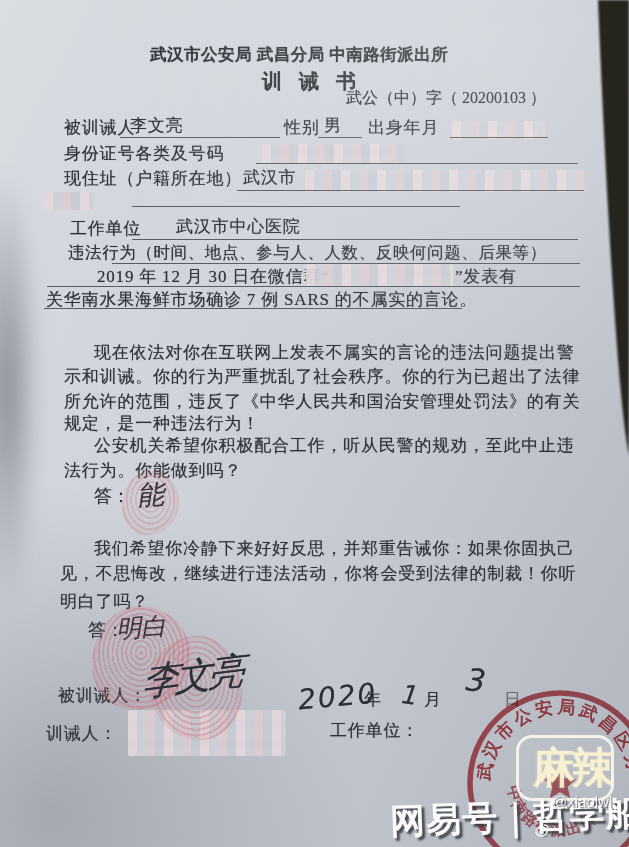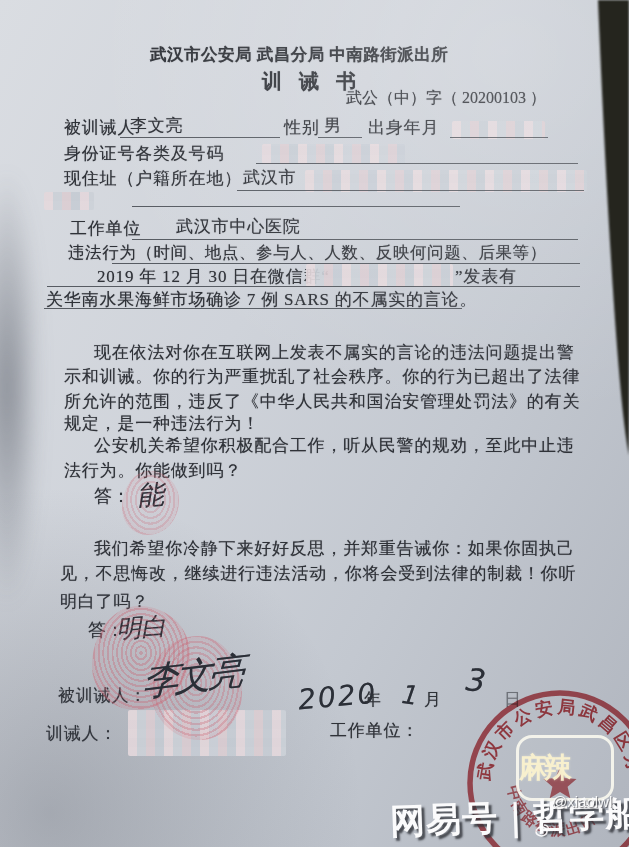--- a/index.html
+++ b/index.html
@@ -21,23 +21,23 @@
       repeating-linear-gradient(0deg, rgba(255,255,255,0.30) 0 9px, rgba(140,142,152,0.22) 9px 18px);}
   .fp{position:absolute;border-radius:48% 52% 55% 45% / 58% 46% 54% 42%;
     background:repeating-radial-gradient(ellipse at 50% 45%, rgba(202,92,108,0.40) 0 1.8px, rgba(202,92,108,0.05) 1.8px 4.6px);
     box-shadow:inset 0 0 12px rgba(214,116,128,0.38);filter:blur(0.55px);}
   .vignette{position:absolute;inset:0;pointer-events:none;
     background:
       radial-gradient(120% 80% at 80% 6%, rgba(255,255,255,0.22), rgba(255,255,255,0) 55%),
       radial-gradient(90% 70% at 8% 96%, rgba(62,67,78,0.28), rgba(62,67,78,0) 55%);}
   .leftshadow{position:absolute;left:-26px;top:168px;width:66px;height:440px;border-radius:50%;
     background:radial-gradient(closest-side, rgba(72,77,88,0.55), rgba(72,77,88,0));filter:blur(9px);}
-  .mala{position:absolute;display:flex;align-items:center;justify-content:flex-start;
+  .mala{position:absolute;display:flex;align-items:center;justify-content:flex-end;
     border:3.5px solid rgba(252,250,240,0.88);border-radius:16px;background:rgba(255,255,255,0.05);
-    color:rgba(250,241,206,0.95);font-weight:bold;font-size:28px;letter-spacing:-3px;
+    color:rgba(250,241,206,0.95);font-weight:bold;font-size:42px;letter-spacing:-3px;
     font-family:"Liberation Serif","DejaVu Serif",serif;text-shadow:0 0 3px rgba(255,250,230,0.45);}
   .netease{position:absolute;font-family:"Liberation Sans","DejaVu Sans",sans-serif;font-weight:bold;
     font-size:35px;color:#fbfbfc;letter-spacing:1px;transform:rotate(-2deg);white-space:nowrap;
     text-shadow:3px 3px 2px rgba(52,54,60,0.85);}
   .handle{position:absolute;font-family:"Liberation Sans","DejaVu Sans",sans-serif;font-size:15px;
     color:rgba(255,255,255,0.92);text-shadow:1px 1px 1px rgba(60,60,65,0.7);white-space:nowrap;}
 </style>
 </head>
 <body>
 

